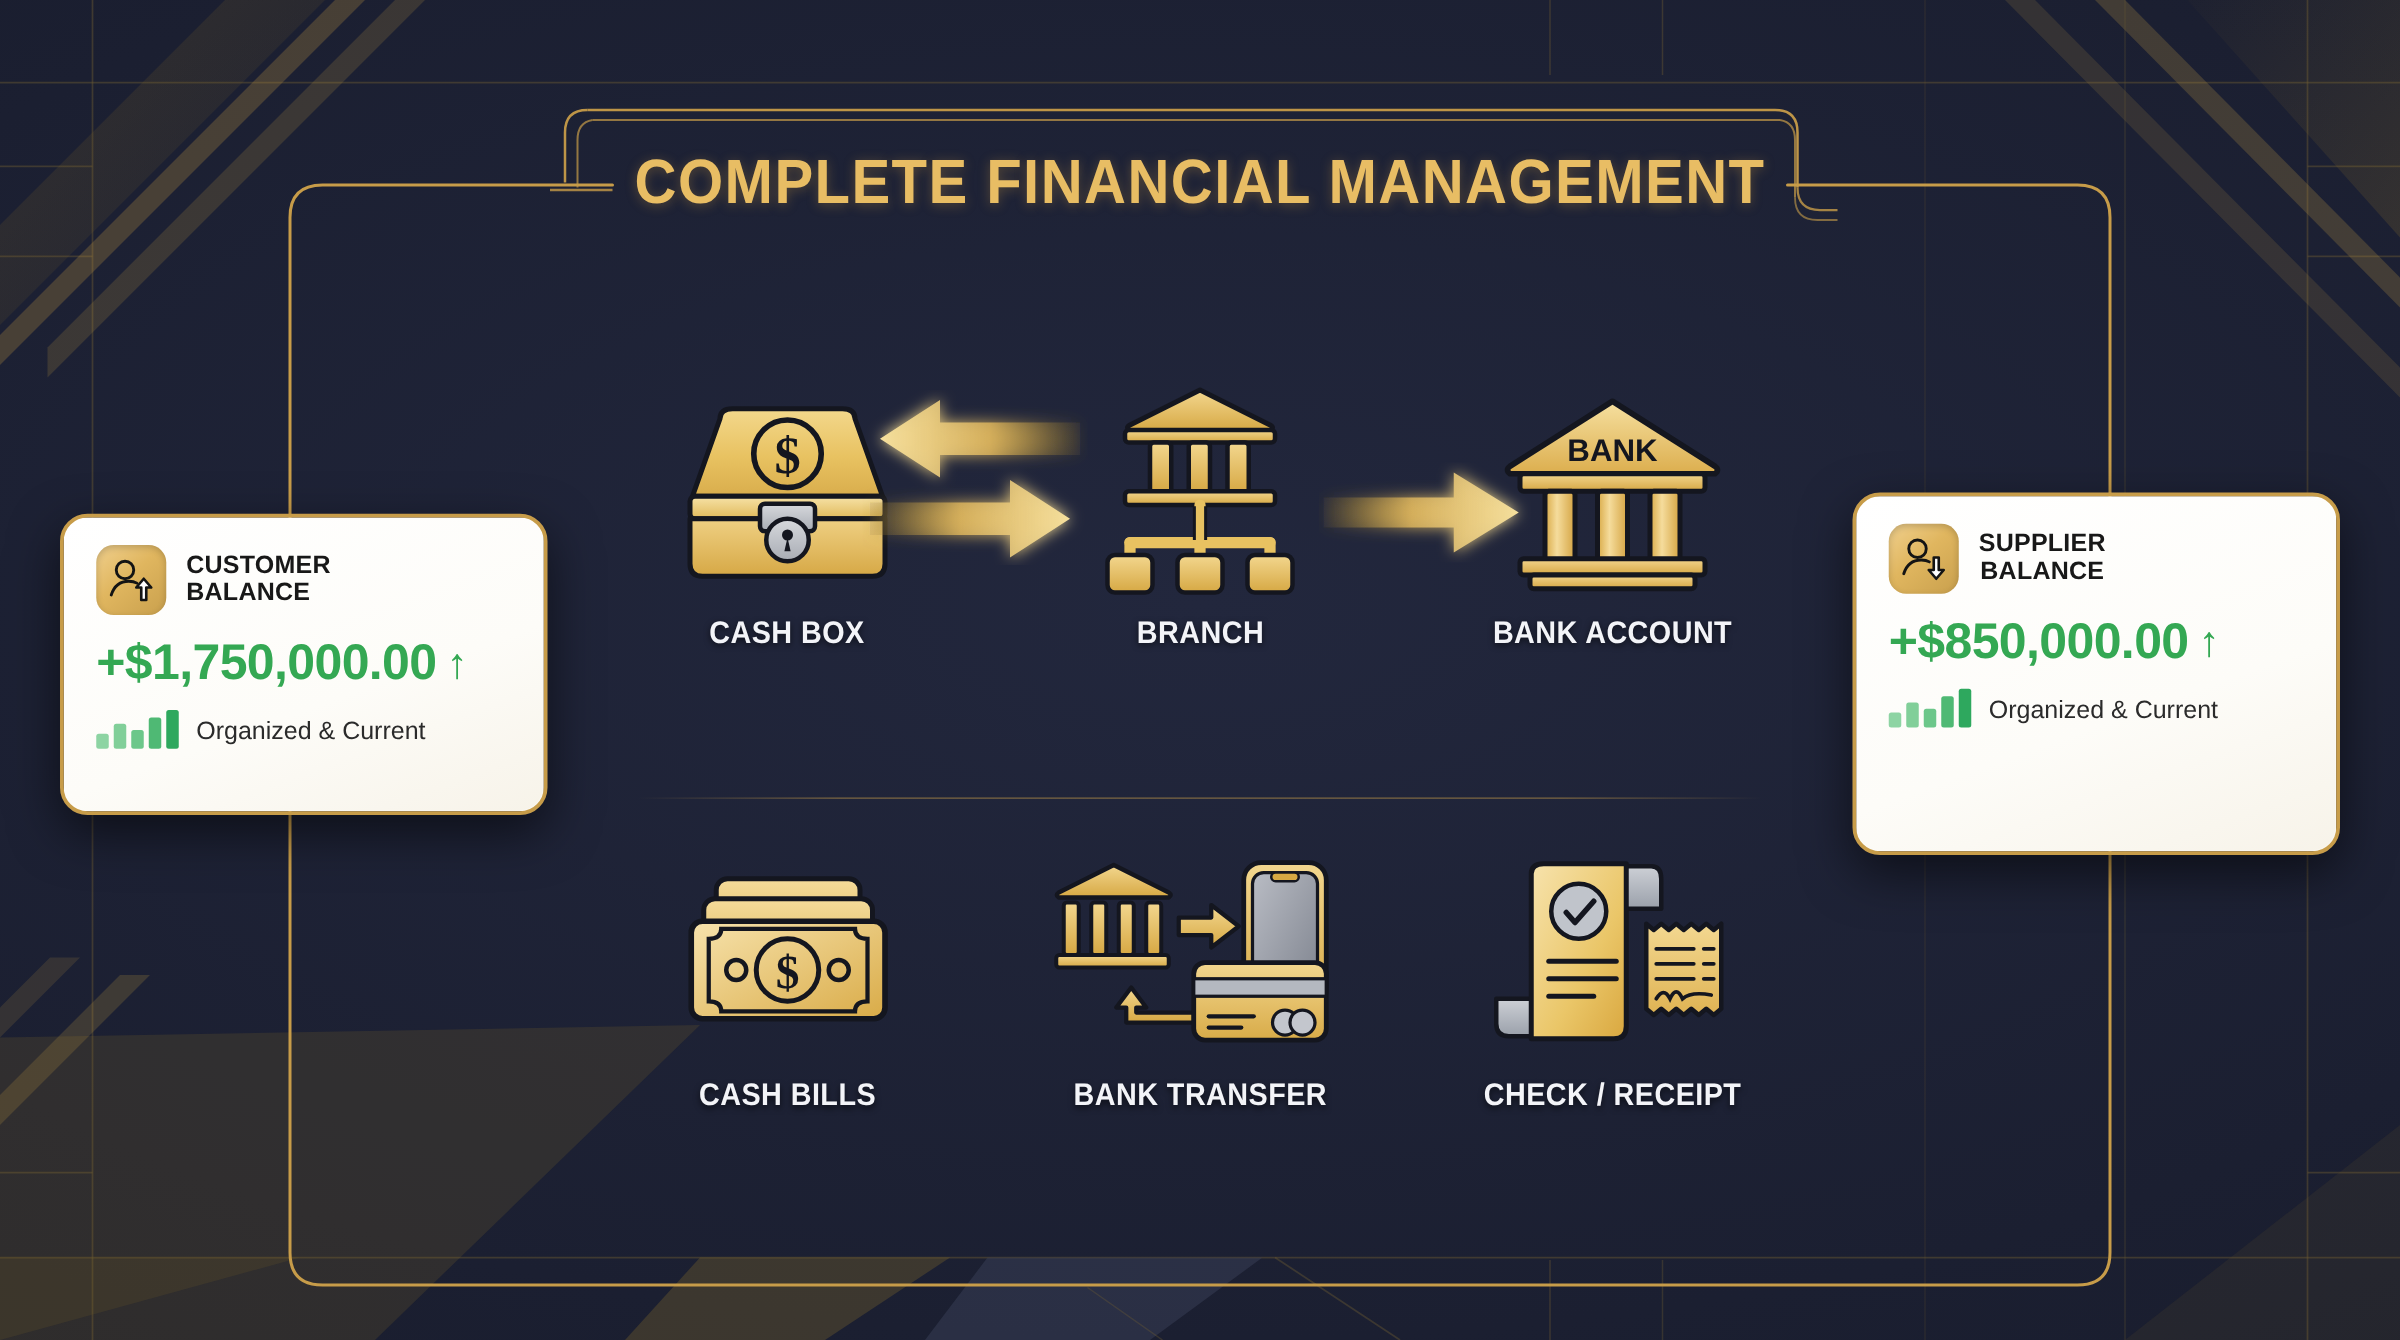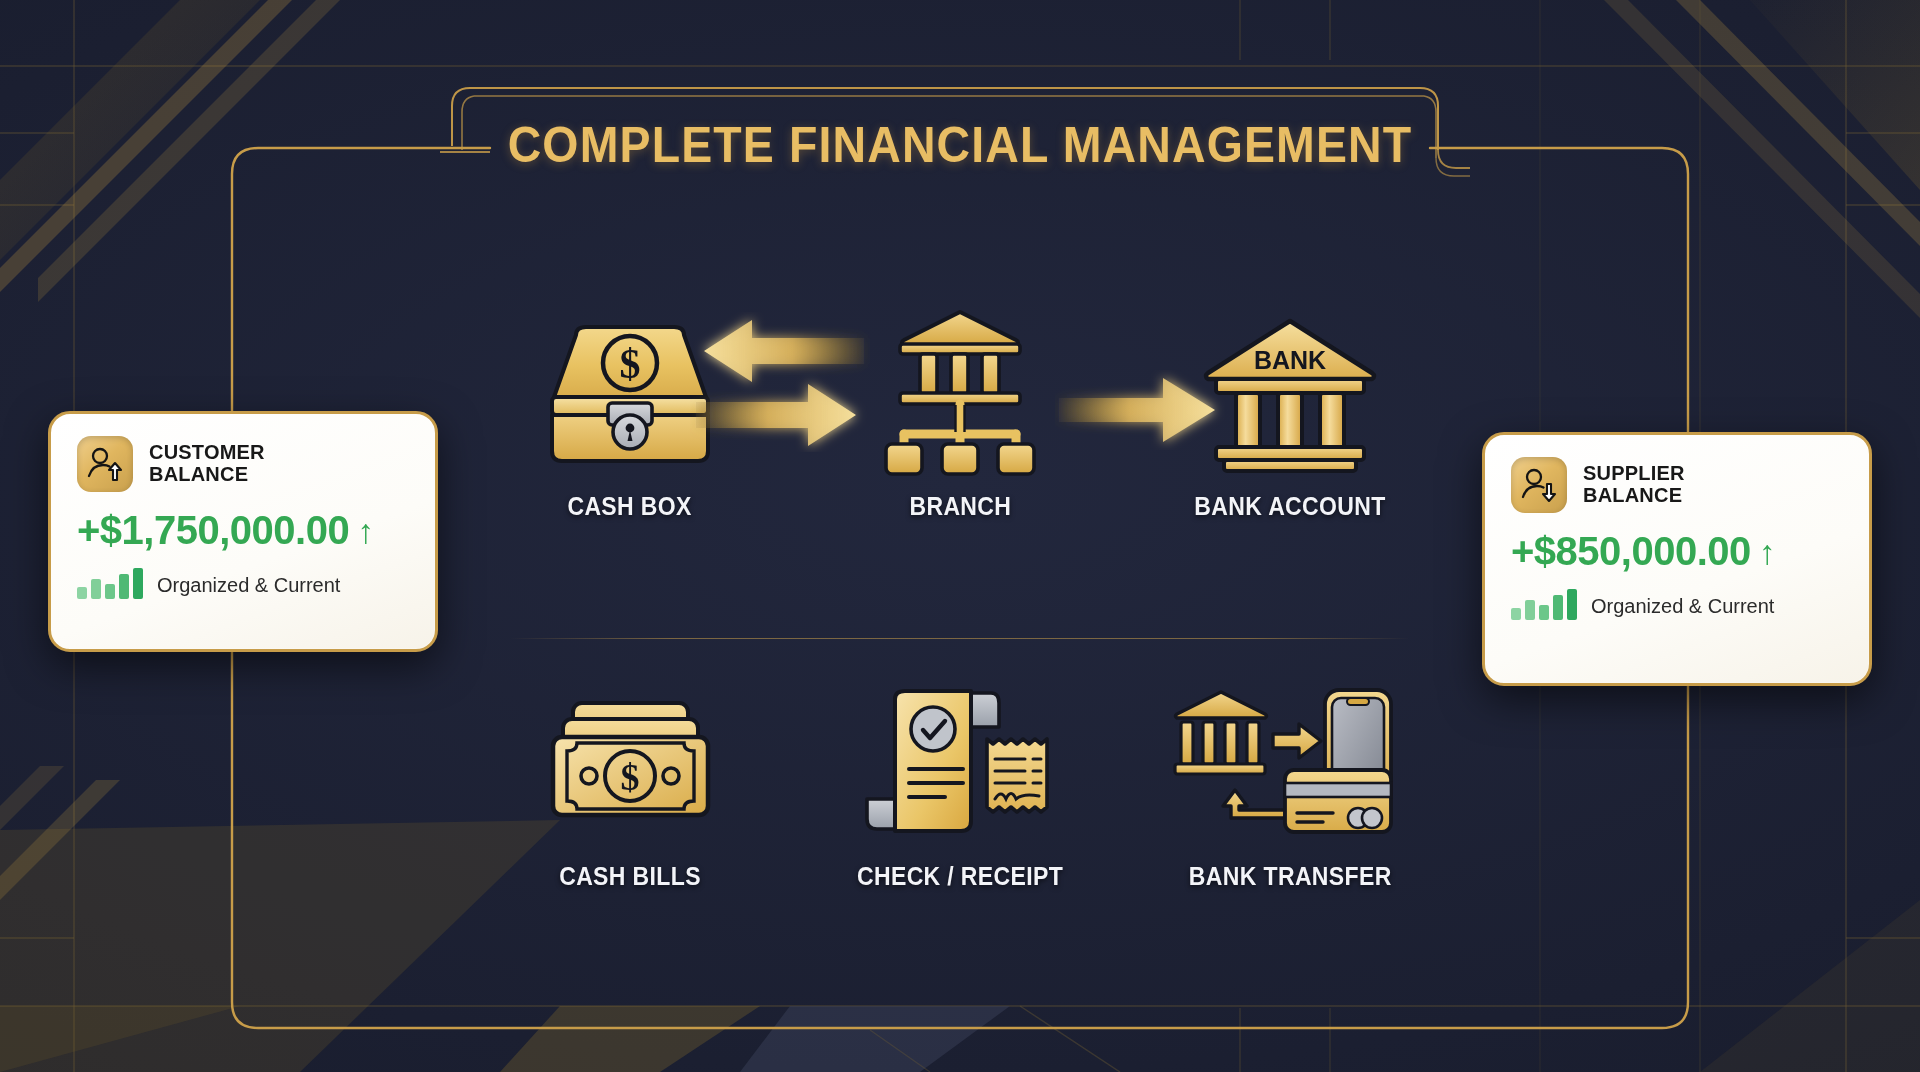--- a/index.html
+++ b/index.html
@@ -64,21 +64,21 @@
 
   
   .card{
     position:absolute;z-index:8;
     background:linear-gradient(160deg,#ffffff 0%,#fdfcf8 60%,#f7f3e9 100%);
     border:3px solid #c79c49;border-radius:22px;
     box-shadow:0 14px 40px rgba(0,0,0,.55), 0 0 0 1px rgba(255,255,255,.25) inset;
     padding:22px 26px 20px 26px;
   }
   #card-customer{left:48px;top:411px;width:390px;height:241px;}
-  #card-supplier{left:1482px;top:432px;width:390px;height:254px;}
+  #card-supplier{left:1482px;top:394px;width:390px;height:290px;text-align:center;}
 
   .card-head{display:flex;align-items:center;gap:16px;}
   .card-ico{
     width:56px;height:56px;border-radius:14px;flex:none;
     background:linear-gradient(140deg,#f0d08e 0%,#e0b65f 45%,#c9a04d 100%);
     display:flex;align-items:center;justify-content:center;
     box-shadow:0 2px 6px rgba(0,0,0,.2) inset;
   }
   .card-title{
     font-weight:700;font-size:20px;line-height:1.08;color:#181818;
@@ -365,20 +365,64 @@
           <text x="87" y="99" text-anchor="middle" font-family="Liberation Serif, serif" font-size="38" font-weight="700" fill="#14161f">$</text>
           <circle cx="46" cy="85" r="8" fill="none" stroke="#14161f" stroke-width="3.6"></circle>
           <circle cx="128" cy="85" r="8" fill="none" stroke="#14161f" stroke-width="3.6"></circle>
         </svg>
       </div>
       <div class="cap">CASH BILLS</div>
     </div>
 
     <div class="node">
       <div class="art">
+        <svg width="235" height="150" viewBox="0 0 235 150">
+          <defs>
+            <linearGradient id="btG" x1="0" y1="0" x2="0" y2="1">
+              <stop offset="0%" stop-color="#f3d78f"></stop>
+                <stop offset="100%" stop-color="#d6a843"></stop>
+            </linearGradient>
+            <linearGradient id="btScreen" x1="0" y1="0" x2="1" y2="1">
+              <stop offset="0%" stop-color="#b9bcc4"></stop>
+                <stop offset="100%" stop-color="#7e838e"></stop>
+            </linearGradient>
+            <linearGradient id="btCard" x1="0" y1="0" x2="0" y2="1">
+              <stop offset="0%" stop-color="#f3d78f"></stop>
+                <stop offset="100%" stop-color="#d8ab48"></stop>
+            </linearGradient>
+          </defs>
+
+          <path d="M48 6 L92 28 Q95 30 92 32 L4 32 Q1 30 4 28 Z" fill="url(#btG)" stroke="#14161f" stroke-width="3.6" stroke-linejoin="round"></path>
+          <rect x="8" y="36" width="12" height="42" rx="2.5" fill="url(#btG)" stroke="#14161f" stroke-width="3.2"></rect>
+          <rect x="30" y="36" width="12" height="42" rx="2.5" fill="url(#btG)" stroke="#14161f" stroke-width="3.2"></rect>
+          <rect x="52" y="36" width="12" height="42" rx="2.5" fill="url(#btG)" stroke="#14161f" stroke-width="3.2"></rect>
+          <rect x="74" y="36" width="12" height="42" rx="2.5" fill="url(#btG)" stroke="#14161f" stroke-width="3.2"></rect>
+          <rect x="2" y="78" width="90" height="10" rx="2.5" fill="url(#btG)" stroke="#14161f" stroke-width="3.2"></rect>
+
+          <path d="M100 48 L126 48 L126 38 L148 55 L126 72 L126 62 L100 62 Z" fill="url(#btG)" stroke="#14161f" stroke-width="3.4" stroke-linejoin="round"></path>
+
+          <path d="M112 132 L58 132 L58 120 L50 120 L62 104 L74 120 L66 120 L66 124 L112 124 Z" fill="url(#btG)" stroke="#14161f" stroke-width="3.4" stroke-linejoin="round"></path>
+
+          <rect x="152" y="4" width="66" height="116" rx="14" fill="url(#btG)" stroke="#14161f" stroke-width="3.8"></rect>
+          <rect x="159" y="12" width="52" height="100" rx="9" fill="url(#btScreen)" stroke="#14161f" stroke-width="2.6"></rect>
+          <rect x="174" y="12" width="22" height="7" rx="3.5" fill="#d6a843" stroke="#14161f" stroke-width="2"></rect>
+
+          <rect x="112" y="84" width="106" height="62" rx="9" fill="url(#btCard)" stroke="#14161f" stroke-width="3.8"></rect>
+          <rect x="112" y="97" width="106" height="14" fill="#b4b8c0" stroke="#14161f" stroke-width="2.6"></rect>
+          <line x1="124" y1="127" x2="160" y2="127" stroke="#14161f" stroke-width="3.4" stroke-linecap="round"></line>
+          <line x1="124" y1="136" x2="150" y2="136" stroke="#14161f" stroke-width="3.4" stroke-linecap="round"></line>
+          <circle cx="185" cy="132" r="10" fill="#c3c6cd" stroke="#14161f" stroke-width="2.6"></circle>
+          <circle cx="199" cy="132" r="10" fill="#c3c6cd" stroke="#14161f" stroke-width="2.6"></circle>
+        </svg>
+      </div>
+      <div class="cap">BANK TRANSFER</div>
+    </div>
+
+    <div class="node">
+      <div class="art">
         <svg width="215" height="155" viewBox="0 0 215 155">
           <defs>
             <linearGradient id="docG" x1="0" y1="0" x2="1" y2="1">
               <stop offset="0%" stop-color="#f7e3ad"></stop>
                 <stop offset="60%" stop-color="#eac668"></stop>
                 <stop offset="100%" stop-color="#d9a73f"></stop>
             </linearGradient>
             <linearGradient id="curlG" x1="0" y1="0" x2="0" y2="1">
               <stop offset="0%" stop-color="#cdd0d6"></stop>
                 <stop offset="100%" stop-color="#9aa0aa"></stop>
@@ -410,64 +454,20 @@
             <line x1="142" y1="90" x2="172" y2="90"></line>
               <line x1="180" y1="90" x2="188" y2="90"></line>
             <line x1="142" y1="102" x2="172" y2="102"></line>
               <line x1="180" y1="102" x2="188" y2="102"></line>
           </g>
           <path d="M142 118 Q148 108 153 118 Q158 107 163 118 Q170 112 186 115" fill="none" stroke="#14161f" stroke-width="3" stroke-linecap="round"></path>
         </svg>
       </div>
       <div class="cap">CHECK / RECEIPT</div>
     </div>
-
-    <div class="node">
-      <div class="art">
-        <svg width="235" height="150" viewBox="0 0 235 150">
-          <defs>
-            <linearGradient id="btG" x1="0" y1="0" x2="0" y2="1">
-              <stop offset="0%" stop-color="#f3d78f"></stop>
-                <stop offset="100%" stop-color="#d6a843"></stop>
-            </linearGradient>
-            <linearGradient id="btScreen" x1="0" y1="0" x2="1" y2="1">
-              <stop offset="0%" stop-color="#b9bcc4"></stop>
-                <stop offset="100%" stop-color="#7e838e"></stop>
-            </linearGradient>
-            <linearGradient id="btCard" x1="0" y1="0" x2="0" y2="1">
-              <stop offset="0%" stop-color="#f3d78f"></stop>
-                <stop offset="100%" stop-color="#d8ab48"></stop>
-            </linearGradient>
-          </defs>
-
-          <path d="M48 6 L92 28 Q95 30 92 32 L4 32 Q1 30 4 28 Z" fill="url(#btG)" stroke="#14161f" stroke-width="3.6" stroke-linejoin="round"></path>
-          <rect x="8" y="36" width="12" height="42" rx="2.5" fill="url(#btG)" stroke="#14161f" stroke-width="3.2"></rect>
-          <rect x="30" y="36" width="12" height="42" rx="2.5" fill="url(#btG)" stroke="#14161f" stroke-width="3.2"></rect>
-          <rect x="52" y="36" width="12" height="42" rx="2.5" fill="url(#btG)" stroke="#14161f" stroke-width="3.2"></rect>
-          <rect x="74" y="36" width="12" height="42" rx="2.5" fill="url(#btG)" stroke="#14161f" stroke-width="3.2"></rect>
-          <rect x="2" y="78" width="90" height="10" rx="2.5" fill="url(#btG)" stroke="#14161f" stroke-width="3.2"></rect>
-
-          <path d="M100 48 L126 48 L126 38 L148 55 L126 72 L126 62 L100 62 Z" fill="url(#btG)" stroke="#14161f" stroke-width="3.4" stroke-linejoin="round"></path>
-
-          <path d="M112 132 L58 132 L58 120 L50 120 L62 104 L74 120 L66 120 L66 124 L112 124 Z" fill="url(#btG)" stroke="#14161f" stroke-width="3.4" stroke-linejoin="round"></path>
-
-          <rect x="152" y="4" width="66" height="116" rx="14" fill="url(#btG)" stroke="#14161f" stroke-width="3.8"></rect>
-          <rect x="159" y="12" width="52" height="100" rx="9" fill="url(#btScreen)" stroke="#14161f" stroke-width="2.6"></rect>
-          <rect x="174" y="12" width="22" height="7" rx="3.5" fill="#d6a843" stroke="#14161f" stroke-width="2"></rect>
-
-          <rect x="112" y="84" width="106" height="62" rx="9" fill="url(#btCard)" stroke="#14161f" stroke-width="3.8"></rect>
-          <rect x="112" y="97" width="106" height="14" fill="#b4b8c0" stroke="#14161f" stroke-width="2.6"></rect>
-          <line x1="124" y1="127" x2="160" y2="127" stroke="#14161f" stroke-width="3.4" stroke-linecap="round"></line>
-          <line x1="124" y1="136" x2="150" y2="136" stroke="#14161f" stroke-width="3.4" stroke-linecap="round"></line>
-          <circle cx="185" cy="132" r="10" fill="#c3c6cd" stroke="#14161f" stroke-width="2.6"></circle>
-          <circle cx="199" cy="132" r="10" fill="#c3c6cd" stroke="#14161f" stroke-width="2.6"></circle>
-        </svg>
-      </div>
-      <div class="cap">BANK TRANSFER</div>
-    </div>
   </div>
 </div>
 
 <div class="card" id="card-customer">
   <div class="card-head">
     <div class="card-ico">
       <svg width="38" height="38" viewBox="0 0 38 38">
         <circle cx="14" cy="11" r="7" fill="none" stroke="#141414" stroke-width="2.3"></circle>
         <path d="M3 31 Q6.5 20 17 20 Q21 20 23.5 21.5" fill="none" stroke="#141414" stroke-width="2.3" stroke-linecap="round"></path>
         <path d="M27 35 L27 25 L23 25 L29 18 L35 25 L31 25 L31 35 Z" fill="#fff" stroke="#141414" stroke-width="2.1" stroke-linejoin="round"></path>

